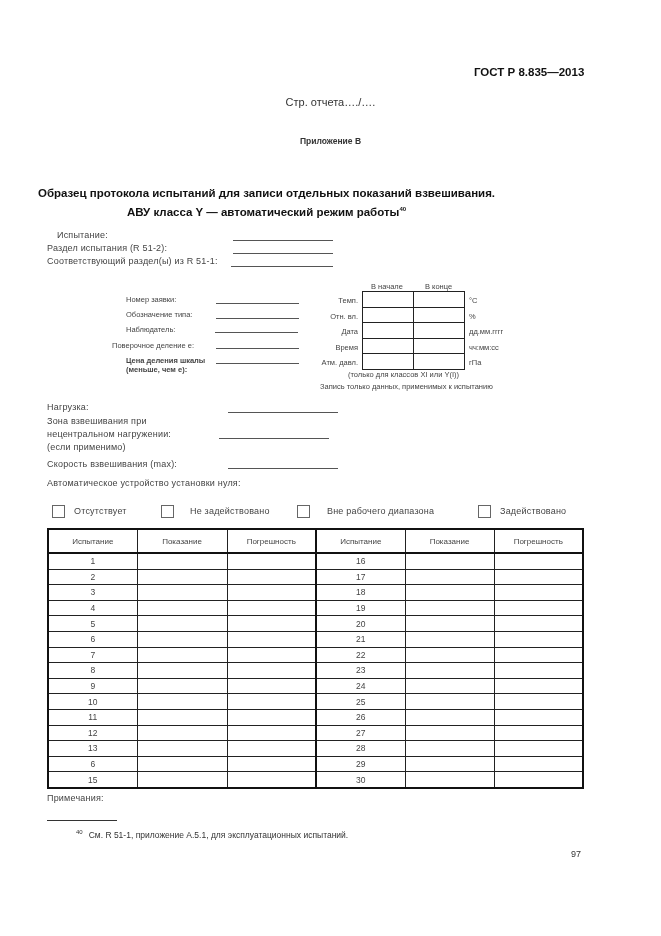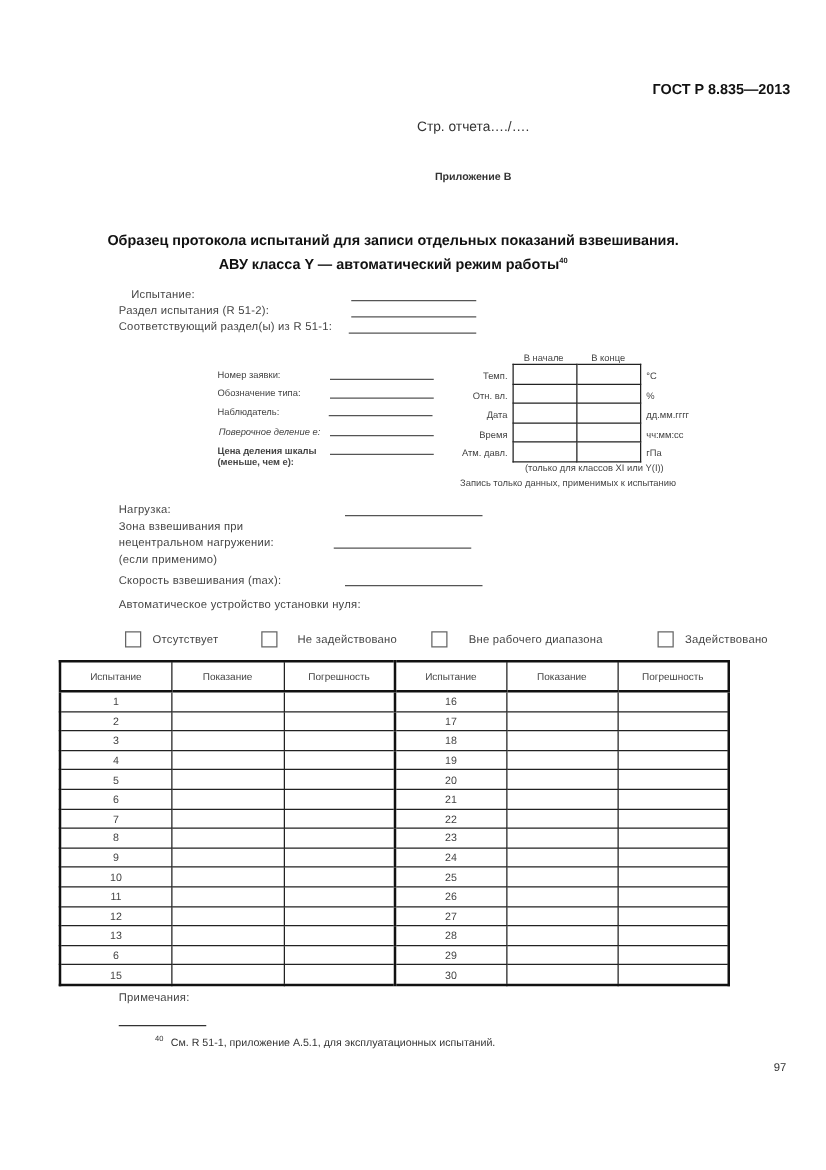--- a/index.html
+++ b/index.html
@@ -1,18 +1,18 @@
 <!DOCTYPE html>
 <html><head>
 <meta charset="utf-8">
 <style>
   html, body { margin:0; padding:0; background:#fff; }
   body { width:661px; height:936px; position:relative; overflow:hidden;
          font-family:"Liberation Sans", sans-serif; color:#222; }
-  .abs { position:absolute;margin-left:48px; }
+  .abs { position:absolute; }
   .gost { left:474px; top:66px; font-size:11.5px; font-weight:bold; color:#111; }
   .report-page { left:0; width:661px; text-align:center; top:96px; font-size:11px; color:#333; }
   .appendix { left:0; width:661px; text-align:center; top:136px; font-size:8.5px; font-weight:bold; color:#333; }
   .title { left:0; width:533px; text-align:center; top:185px; font-size:11.5px; font-weight:bold; color:#111; line-height:16px; }
   .title sup { font-size:6px; }
   .lbl { font-size:9px; color:#444; letter-spacing:0.2px; }
   .line { border-bottom:1px solid #555; height:0; }
   .sm { font-size:7.5px; color:#444; }
   .env-table { border-collapse:collapse; }
   .env-table td { border:1px solid #222; width:50px; height:14.5px; padding:0; }
@@ -46,21 +46,21 @@
 <div class="abs line" style="left:233px;top:253px;width:100px;"></div>
 <div class="abs lbl" style="left:47px;top:256px;">Соответствующий раздел(ы) из R 51-1:</div>
 <div class="abs line" style="left:231px;top:266px;width:102px;"></div>
 
 <div class="abs sm" style="left:126px;top:295px;">Номер заявки:</div>
 <div class="abs line" style="left:216px;top:303px;width:83px;"></div>
 <div class="abs sm" style="left:126px;top:310px;">Обозначение типа:</div>
 <div class="abs line" style="left:216px;top:318px;width:83px;"></div>
 <div class="abs sm" style="left:126px;top:325px;">Наблюдатель:</div>
 <div class="abs line" style="left:215px;top:332px;width:83px;"></div>
-<div class="abs sm" style="left:127px;top:341px;font-style:italic;">Поверочное деление e:</div>
+<div class="abs sm" style="left:112px;top:341px;">Поверочное деление e:</div>
 <div class="abs line" style="left:216px;top:348px;width:83px;"></div>
 <div class="abs sm" style="left:126px;top:356px;line-height:9px;font-weight:bold;">
   <div>Цена деления шкалы</div>
   <div>(меньше, чем e):</div>
 </div>
 <div class="abs line" style="left:216px;top:363px;width:83px;"></div>
 
 <div class="abs sm" style="left:371px;top:282px;">В начале</div>
 <div class="abs sm" style="left:425px;top:282px;">В конце</div>
 <div class="abs sm" style="left:300px;top:293px;width:58px;text-align:right;line-height:15.5px;">
@@ -94,21 +94,21 @@
       </tr>
 </tbody>
   </table>
 <div class="abs sm" style="left:469px;top:293px;line-height:15.5px;">
   <div>°C</div>
   <div>%</div>
   <div>дд.мм.гггг</div>
   <div>чч:мм:сс</div>
   <div>гПа</div>
 </div>
-<div class="abs sm" style="left:336px;top:370px;padding-left:36px;">(только для классов XI или Y(I))</div>
+<div class="abs sm" style="left:312px;top:370px;padding-left:36px;">(только для классов XI или Y(I))</div>
 <div class="abs sm" style="left:320px;top:382px;">Запись только данных, применимых к испытанию</div>
 
 <div class="abs lbl" style="left:47px;top:402px;">Нагрузка:</div>
 <div class="abs line" style="left:228px;top:412px;width:110px;"></div>
 <div class="abs lbl" style="left:47px;top:415px;line-height:13px;">
   <div>Зона взвешивания при</div>
   <div>нецентральном нагружении:</div>
   <div>(если применимо)</div>
 </div>
 <div class="abs line" style="left:219px;top:438px;width:110px;"></div>

